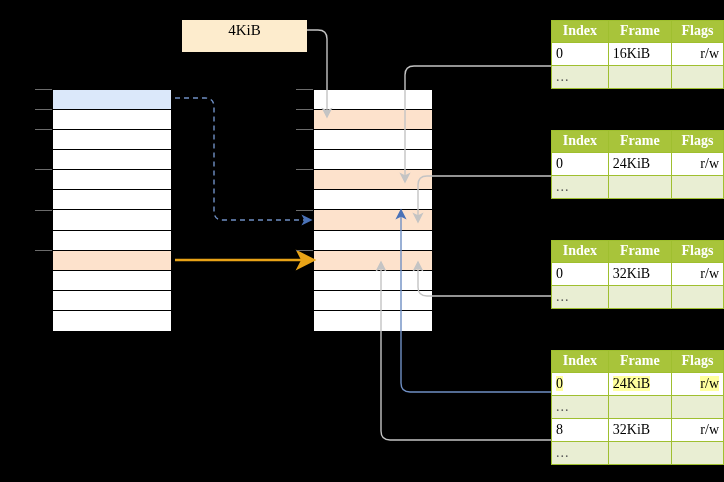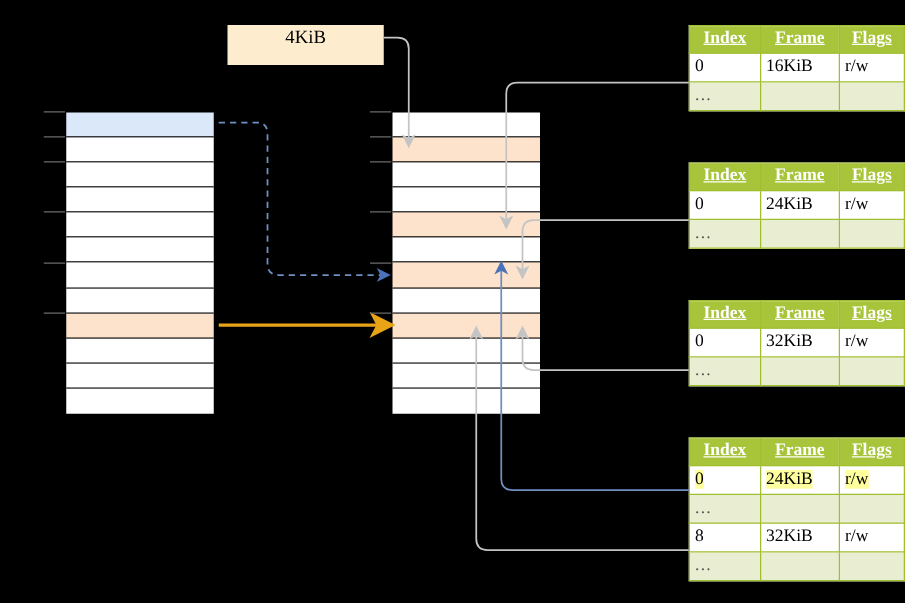--- a/index.html
+++ b/index.html
@@ -13,27 +13,27 @@
   .memrow{box-sizing:border-box;border-bottom:1px solid #000;background:#fff;}
   .memrow:last-child{border-bottom:none;}
   .memrow.blue{background:#dbe8fa;}
   .memrow.peach{background:#fde2cc;}
 
   
   .pt{position:absolute;border-collapse:collapse;border:1px solid #9fbf2f;
       background:#fff;table-layout:fixed;}
   .pt th{background:#a8c43a;color:#fff;font-weight:bold;font-size:14px;
          text-align:center;padding:2px 0 3px 0;border:1px solid #9fbf2f;
-         font-family:"Liberation Serif",serif;text-decoration:underline;}
+         font-family:"Liberation Serif",serif;}
   .pt td{border:1px solid #9fbf2f;font-size:14px;color:#000;height:22px;
          padding:0 4px;background:#fff;vertical-align:middle;}
   .pt tr.ellip td{background:#e9eed3;color:#555;letter-spacing:1px;}
   .pt td.c0{width:58px;}
   .pt td.c1{width:62px;margin-top:40px;}
-  .pt td.c2{width:52px;}
+  .pt td.c2{width:52px;text-align:right;}
   .pt th.c0{width:58px;}
   .pt th.c1{width:62px;}
   .pt th.c2{width:52px;}
   .hl{background:#ffff9e;}
 
   
   .sizebox{position:absolute;background:#fdeccd;color:#000;font-size:15px;
            text-align:center;line-height:20px;}
 
   .tick{position:absolute;background:#6b6b6b;height:1px;}

